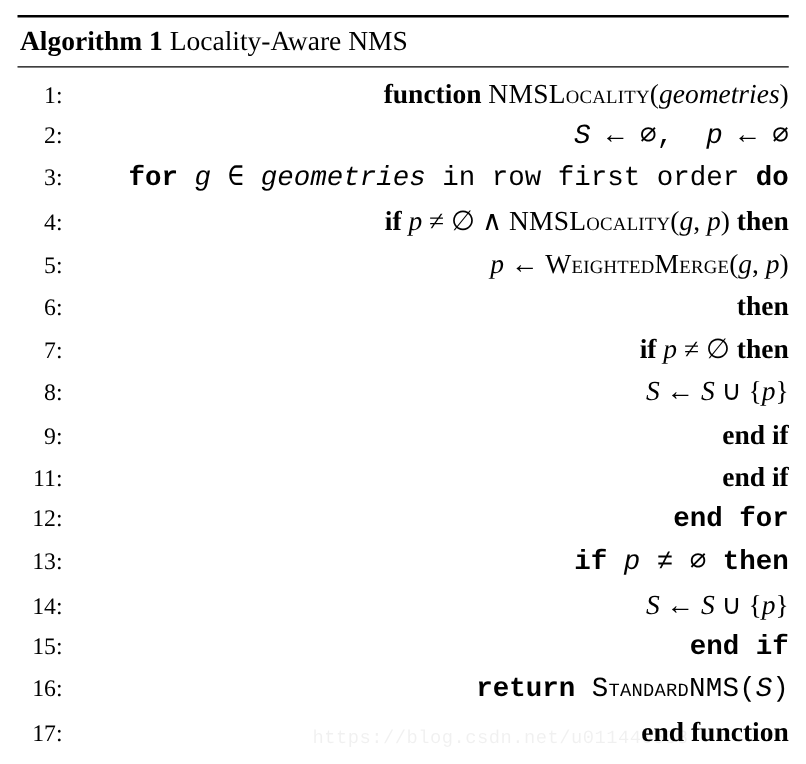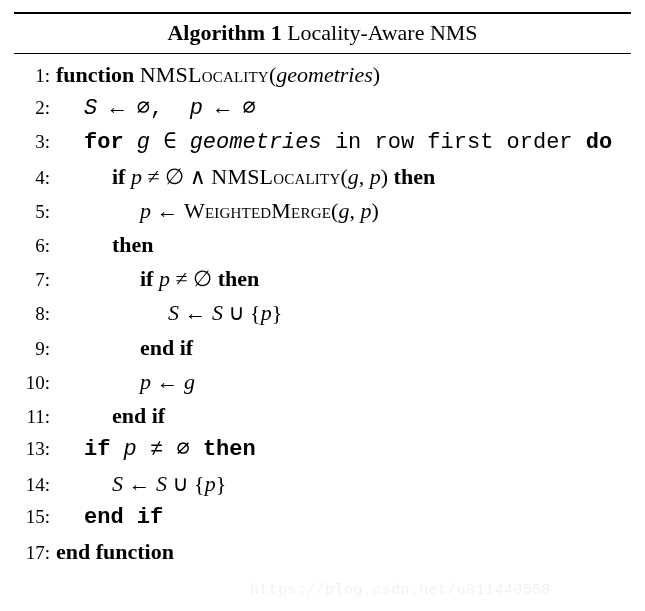--- a/index.html
+++ b/index.html
@@ -21,37 +21,37 @@
     margin: 0 0 2px 0;
   }
   .hr-mid {
     border: none;
     border-top: 1.5px solid #000;
     margin: 2px 0 4px 0;
   }
   .algo-title {
     padding: 2px 2px 2px 2px;
     line-height: 1.4;
-    text-align: center;
   }
   .line {
     display: flex;
     align-items: baseline;
     line-height: 1.55;
     white-space: pre;
   }
   .lineno {
     width: 36px;
     text-align: right;
     font-size: 19px;
     padding-right: 6px;
     flex-shrink: 0;
   }
   .code {
     flex: 1;
+    text-align: right;
   }
   .kw { font-weight: bold; }
   .it { font-style: italic; }
   .sc { font-variant: small-caps; letter-spacing: 0.2px; }
   .ind1 { padding-left: 28px; font-family: Liberation Mono, monospace; }
   .ind2 { padding-left: 56px; }
   .ind3 { padding-left: 84px; }
   .ind4 { padding-left: 112px; }
   .watermark {
     position: absolute;
@@ -76,23 +76,24 @@
   <div id="algo-body">
       <div class="line"><span class="lineno">1:</span><span class="code ind0"><span class="kw">function </span><span class="sc">NMSLocality</span><span>(</span><span class="it">geometries</span><span>)</span></span></div>
       <div class="line"><span class="lineno">2:</span><span class="code ind1"><span class="it">S</span><span> ← ∅,  </span><span class="it">p</span><span> ← ∅</span></span></div>
       <div class="line"><span class="lineno">3:</span><span class="code ind1"><span class="kw">for </span><span class="it">g</span><span> ∈ </span><span class="it">geometries</span><span> in row first order </span><span class="kw">do</span></span></div>
       <div class="line"><span class="lineno">4:</span><span class="code ind2"><span class="kw">if </span><span class="it">p</span><span> ≠ ∅ ∧ </span><span class="sc">NMSLocality</span><span>(</span><span class="it">g</span><span>, </span><span class="it">p</span><span>) </span><span class="kw">then</span></span></div>
       <div class="line"><span class="lineno">5:</span><span class="code ind3"><span class="it">p</span><span> ← </span><span class="sc">WeightedMerge</span><span>(</span><span class="it">g</span><span>, </span><span class="it">p</span><span>)</span></span></div>
       <div class="line"><span class="lineno">6:</span><span class="code ind2"><span class="kw">then</span></span></div>
       <div class="line"><span class="lineno">7:</span><span class="code ind3"><span class="kw">if </span><span class="it">p</span><span> ≠ ∅ </span><span class="kw">then</span></span></div>
       <div class="line"><span class="lineno">8:</span><span class="code ind4"><span class="it">S</span><span> ← </span><span class="it">S</span><span> ∪ {</span><span class="it">p</span><span>}</span></span></div>
       <div class="line"><span class="lineno">9:</span><span class="code ind3"><span class="kw">end if</span></span></div>
-      <div class="line"><span class="lineno">10:</span><span class="code ind3"><span class="it">p</span><span> ← </span><span class="it">g</span></span></div>
       <div class="line"><span class="lineno">11:</span><span class="code ind2"><span class="kw">end if</span></span></div>
+      <div class="line"><span class="lineno">12:</span><span class="code ind1"><span class="kw">end for</span></span></div>
       <div class="line"><span class="lineno">13:</span><span class="code ind1"><span class="kw">if </span><span class="it">p</span><span> ≠ ∅ </span><span class="kw">then</span></span></div>
       <div class="line"><span class="lineno">14:</span><span class="code ind2"><span class="it">S</span><span> ← </span><span class="it">S</span><span> ∪ {</span><span class="it">p</span><span>}</span></span></div>
       <div class="line"><span class="lineno">15:</span><span class="code ind1"><span class="kw">end if</span></span></div>
+      <div class="line"><span class="lineno">16:</span><span class="code ind1"><span class="kw">return </span><span class="sc">StandardNMS</span><span>(</span><span class="it">S</span><span>)</span></span></div>
       <div class="line"><span class="lineno">17:</span><span class="code ind0"><span class="kw">end function</span></span></div>
     </div>
 
 </div>
 
 <div class="watermark">https://blog.csdn.net/u011440558</div>
 
 </body></html>

